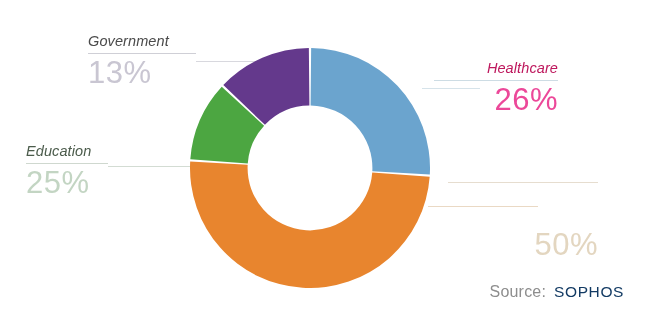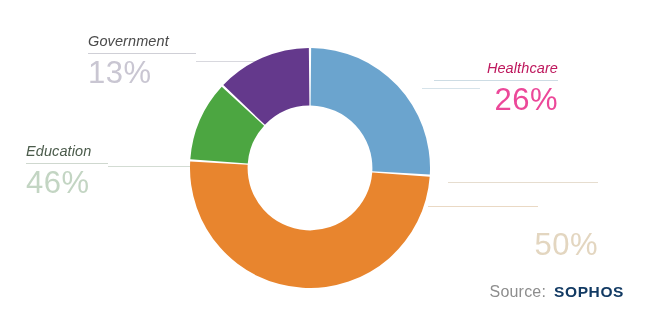--- a/index.html
+++ b/index.html
@@ -101,21 +101,21 @@
     align-items: baseline;
     gap: 8px;
   }
   #source-label {
     font-size: 16px;
     color: #8d8d8d;
     letter-spacing: 0.2px;
   }
   #source-brand {
     font-size: 15.5px;
-    font-weight: bold;
+    font-weight: normal;
     color: #123a63;
     letter-spacing: 0.6px;
   }
 </style>
 </head>
 <body>
 
 <div id="stage">
 
   <div class="leader" id="leader-government"></div>
@@ -136,21 +136,21 @@
 
   <div class="callout left" id="callout-government">
     <div class="cl-title">Government</div>
     <div class="cl-rule"></div>
     <div class="cl-value">13%</div>
   </div>
 
   <div class="callout left" id="callout-education">
     <div class="cl-title">Education</div>
     <div class="cl-rule"></div>
-    <div class="cl-value">46%</div>
+    <div class="cl-value">25%</div>
   </div>
 
   <div class="callout right" id="callout-healthcare">
     <div class="cl-title">Healthcare</div>
     <div class="cl-rule"></div>
     <div class="cl-value">26%</div>
   </div>
 
   <div class="callout right" id="callout-private">
     <div class="cl-rule"></div>

